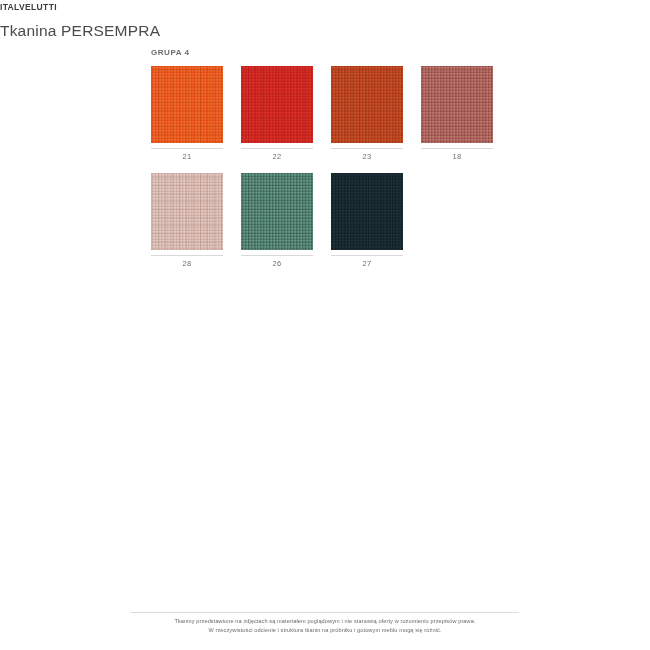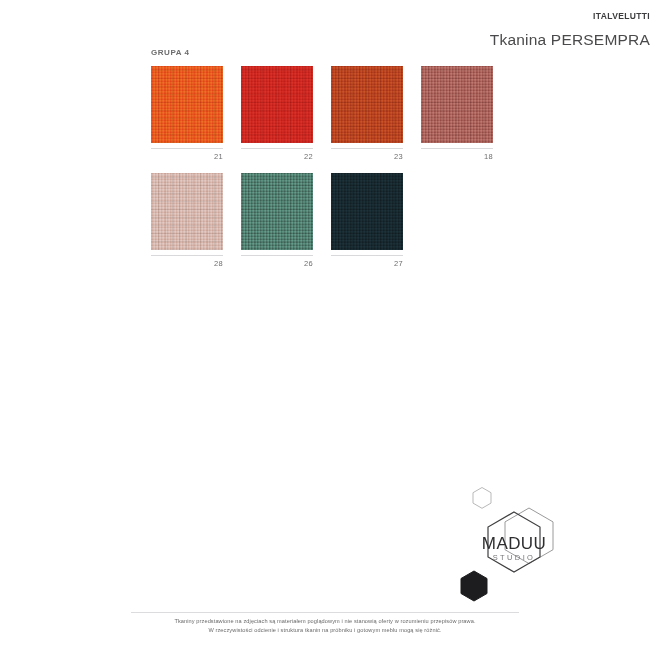--- a/index.html
+++ b/index.html
@@ -17,22 +17,22 @@
   }
   .page {
     position: relative;
     width: 650px;
     height: 650px;
   }
 
   
   .header {
     width: 100%;
-    text-align: right;
-    padding-top: 11px;
+    text-align: left;
+    padding-top: 2px;
   }
   .brand-name {
     font-size: 8.5px;
     font-weight: bold;
     letter-spacing: 0.35px;
     color: #3d3d3f;
     line-height: 11px;
   }
   .collection-title {
     font-size: 15.5px;
@@ -112,21 +112,21 @@
         rgba(0,0,0,0.06) 1px,
         rgba(0,0,0,0) 1px,
         rgba(0,0,0,0) 8px);
   }
   .swatch-rule {
     height: 1px;
     background: #d9d9db;
     margin-top: 5px;
   }
   .swatch-code {
-    text-align: right;
+    text-align: center;
     font-size: 7.5px;
     letter-spacing: 0.35px;
     color: #6d6d6f;
     margin-top: 3px;
   }
 
   
   .logo-area {
     position: absolute;
     left: 449px;
@@ -206,34 +206,20 @@
         <div class="swatch-code">26</div>
       </div>
       <div class="swatch-cell">
         <div class="swatch-chip" style="background-color: rgb(22, 39, 45);"></div>
         <div class="swatch-rule"></div>
         <div class="swatch-code">27</div>
       </div>
     </div>
   </div>
 
-  <div class="logo-area">
-    <svg width="130" height="118" viewBox="0 0 130 118">
-
-      <polygon points="33,0.5 42,5.7 42,16.1 33,21.3 24,16.1 24,5.7" fill="none" stroke="#b9b9bb" stroke-width="1"></polygon>
-
-      <polygon points="80,21 104,34.9 104,62.7 80,76.6 56,62.7 56,34.9" fill="none" stroke="#9a9a9c" stroke-width="1"></polygon>
-
-      <polygon points="65,25 91,40 91,70 65,85 39,70 39,40" fill="none" stroke="#3f3f41" stroke-width="1.2"></polygon>
-
-      <polygon points="25,84 38,91.5 38,106.5 25,114 12,106.5 12,91.5" fill="#1d1d1f" stroke="#1d1d1f" stroke-width="1"></polygon>
-      <text x="65" y="62" text-anchor="middle" font-family="Liberation Sans, sans-serif" font-size="17" font-weight="400" letter-spacing="0.4" fill="#2e2e30">MADUU</text>
-      <text x="65" y="73" text-anchor="middle" font-family="Liberation Sans, sans-serif" font-size="7.5" font-weight="400" letter-spacing="2.4" fill="#77777a">STUDIO</text>
-    </svg>
-  </div>
 
   <div class="footer">
     <div class="footer-rule"></div>
     <div class="footer-line">Tkaniny przedstawione na zdjęciach są materiałem poglądowym i nie stanowią oferty w rozumieniu przepisów prawa.</div>
     <div class="footer-line">W rzeczywistości odcienie i struktura tkanin na próbniku i gotowym meblu mogą się różnić.</div>
   </div>
 
 </div>
 
 </body></html>

